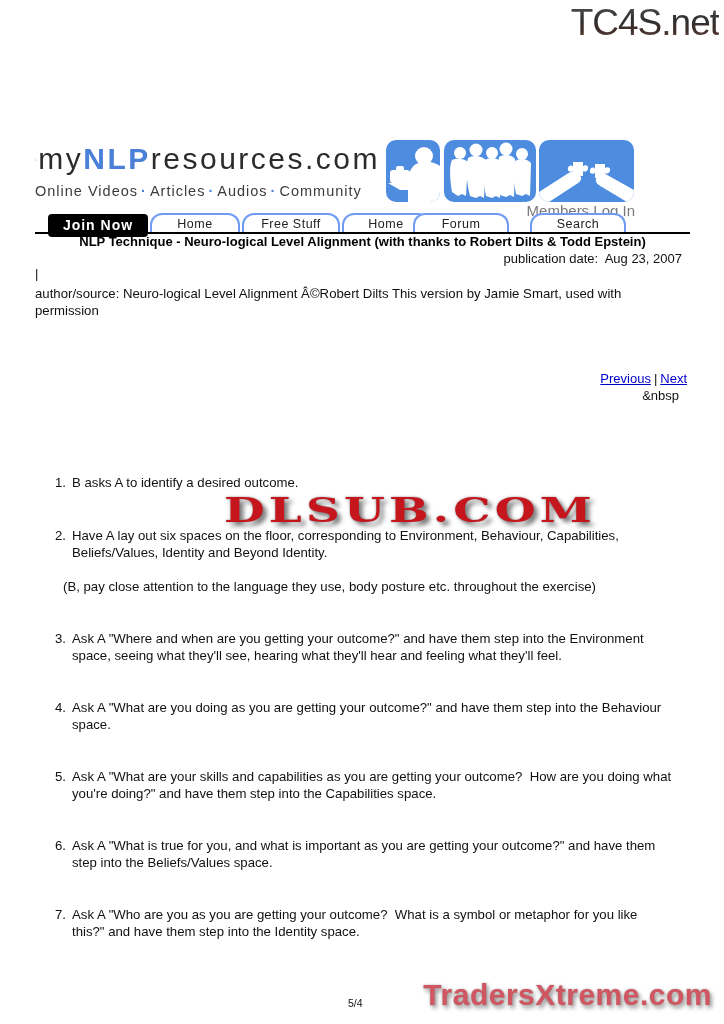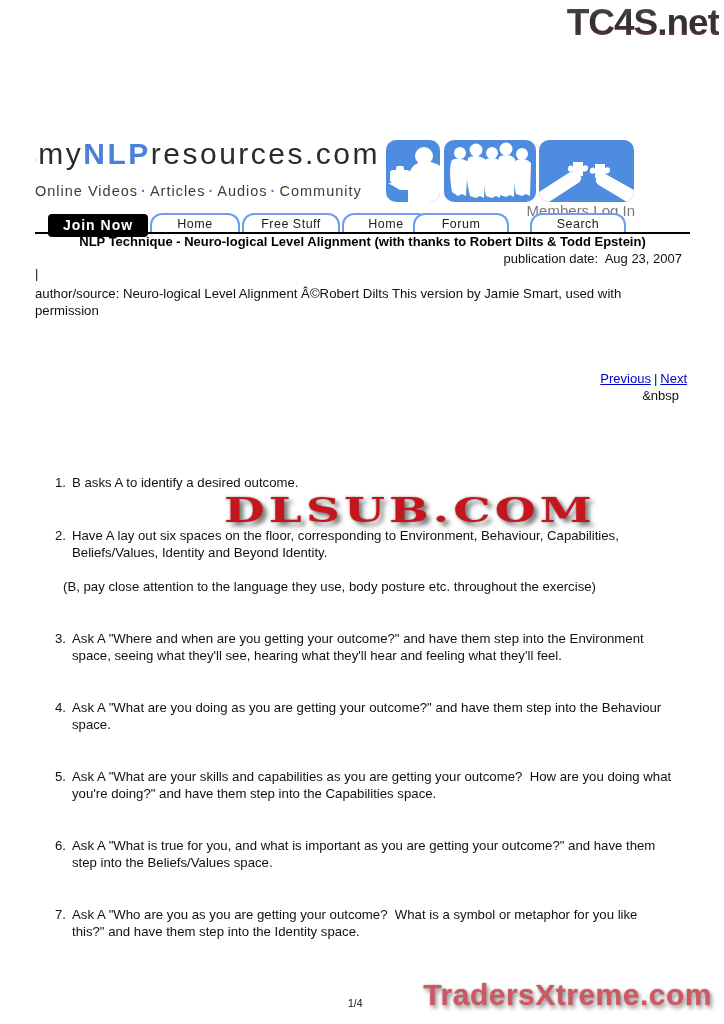--- a/index.html
+++ b/index.html
@@ -3,30 +3,30 @@
 <meta charset="utf-8">
 <style>
   * { margin:0; padding:0; box-sizing:border-box; }
   html,body { background:#fff; }
   body { font-family:"Liberation Sans", sans-serif; color:#1a1a1a; }
   .page { position:relative; width:724px; height:1024px; background:#fff; overflow:hidden; margin:0 auto; }
 
   
   .tc4s {
     position:absolute; top:2px; right:5px;
-    font-size:37px; font-weight:700; letter-spacing:-1px;
+    font-size:37px; font-weight:400; letter-spacing:-1px;
     background:linear-gradient(180deg,#555 0%, #303030 42%, #3f2e2a 68%, #7d564e 100%);
     -webkit-background-clip:text; background-clip:text;
     color:#3a322f; -webkit-text-fill-color:transparent;
     text-shadow:none;
   }
 
   
   .logo-wrap { position:absolute; left:35px; top:139px; width:345px; }
-  .logo-line { display:flex; align-items:flex-start; }
+  .logo-line { display:flex; align-items:center; }
   .logo-icon { width:16px; height:36px; margin-top:3px; }
   .logo-text { font-size:30px; letter-spacing:2.5px; color:#2b2b2b; white-space:nowrap; line-height:1; margin-left:2px; }
   .logo-text .nlp { color:#4a80d8; font-weight:bold; }
   .tagline { margin-top:5px; font-size:14.5px; letter-spacing:1px; color:#3c3c3c; white-space:nowrap; }
   .tagline .dot { color:#4a80d8; font-weight:bold; padding:0 3px; }
 
   
   .thumb { position:absolute; top:140px; height:62px; background:#4e8ce0; border-radius:10px; overflow:hidden; }
   .thumb svg { display:block; width:100%; height:100%; }
   .thumb1 { left:386px; width:54px; }
@@ -194,16 +194,16 @@
       <span class="num">6.</span>
       <span class="txt">Ask A "What is true for you, and what is important as you are getting your outcome?" and have them step into the Beliefs/Values space.</span>
     </div>
   <div class="step s7">
       <span class="num">7.</span>
       <span class="txt">Ask A "Who are you as you are getting your outcome?  What is a symbol or metaphor for you like this?" and have them step into the Identity space.</span>
     </div>
 
   <div class="dlsub">DLSUB.COM</div>
 
-  <div class="page-indicator">1/4</div>
+  <div class="page-indicator">5/4</div>
   <div class="tradersxtreme">TradersXtreme.com</div>
 
 </div>
 
 </body></html>

